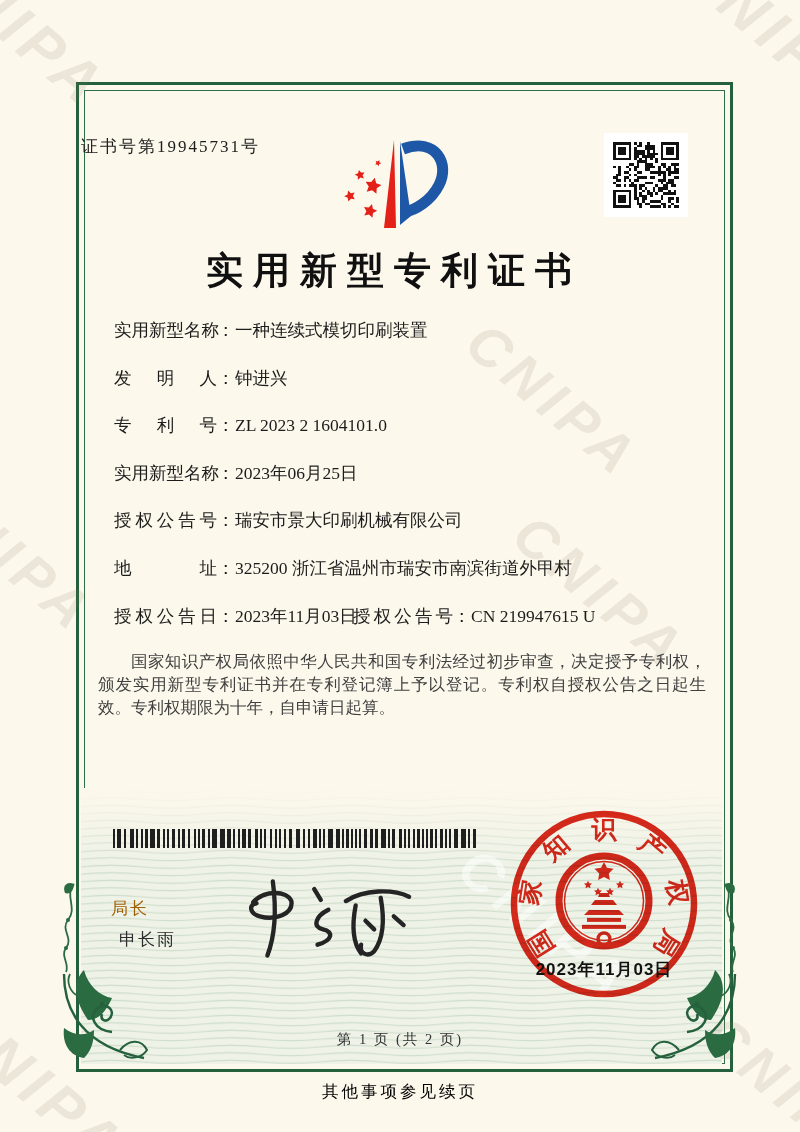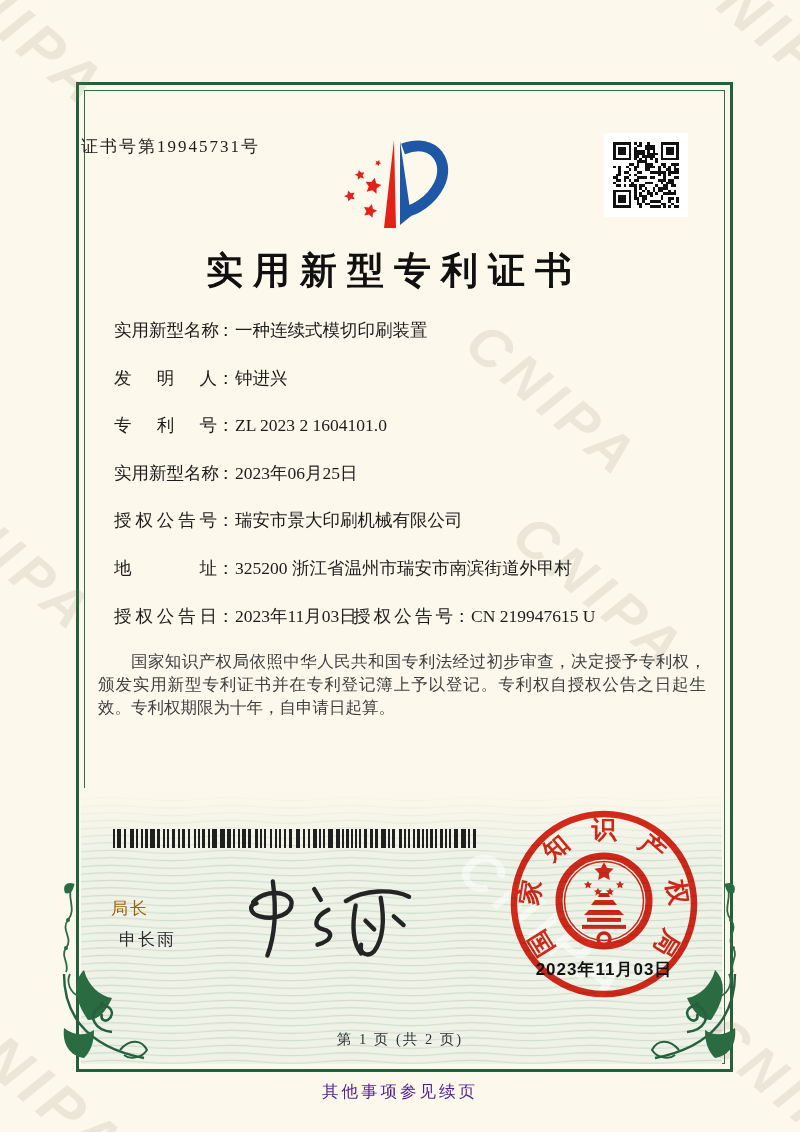--- a/index.html
+++ b/index.html
@@ -52,21 +52,21 @@
   .sch>span{position:absolute;left:50%;top:5px;transform:translateX(-50%);font-size:25px;
             font-weight:700;color:#dc2a1c;}
   .emblem{position:absolute;left:50%;top:50%;transform:translate(-50%,-53%);}
   .sdate{position:absolute;left:50%;top:150px;transform:translateX(-50%);white-space:nowrap;
          font-family:"Liberation Sans",sans-serif;font-size:17px;font-weight:700;color:#131313;
          letter-spacing:1px;}
   
   .pageinfo{position:absolute;left:0;top:1030px;width:800px;text-align:center;font-size:14.5px;
             color:#333;letter-spacing:2px;z-index:2;}
   .contnote{position:absolute;left:0;top:1081px;width:800px;text-align:center;font-size:16.5px;
-            color:#4c1d95;letter-spacing:3px;z-index:2;}
+            color:#000000;letter-spacing:3px;z-index:2;}
 </style>
 </head>
 <body>
 
 <svg width="0" height="0" style="position:absolute">
   <defs>
     <path id="star5" d="M0 -10 L2.94 -4.05 L9.51 -3.09 L4.76 1.55 L5.88 8.09 L0 5 L-5.88 8.09 L-4.76 1.55 L-9.51 -3.09 L-2.94 -4.05 Z"></path>
     <pattern id="wv" width="120" height="7.5" patternUnits="userSpaceOnUse">
       <path d="M0 3.75 Q30 0.6 60 3.75 T120 3.75" fill="none" stroke="#ccdbc9" stroke-width="1.1"></path>
     </pattern>

